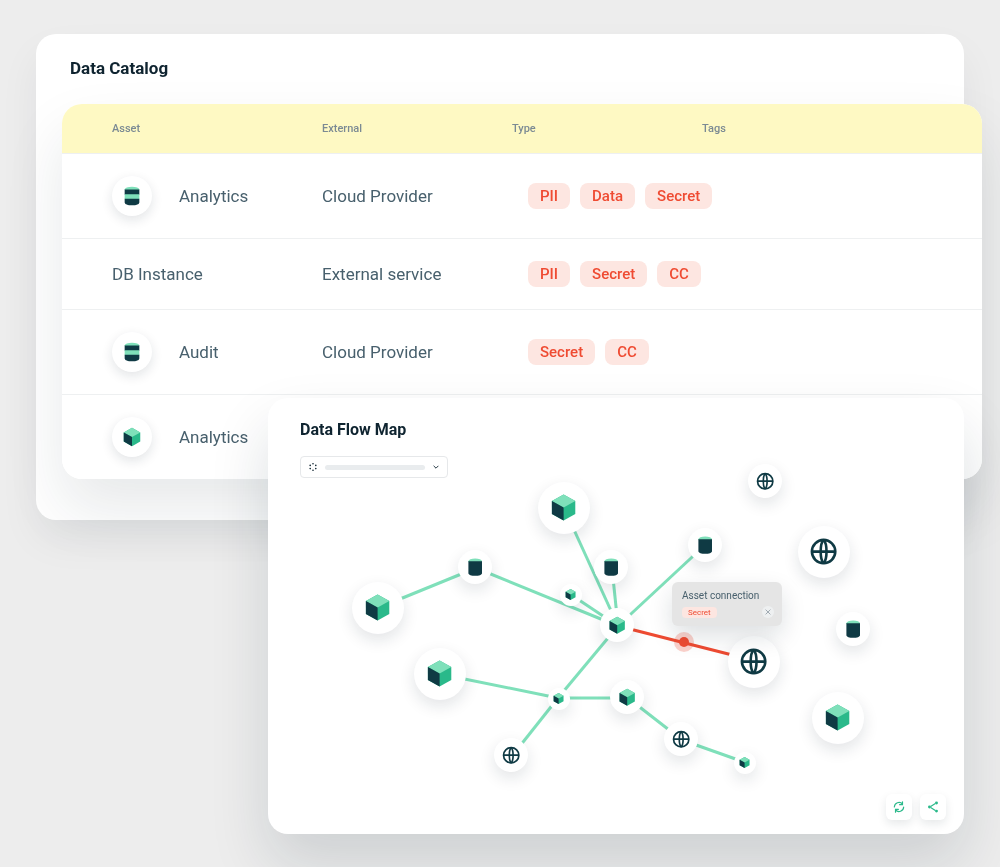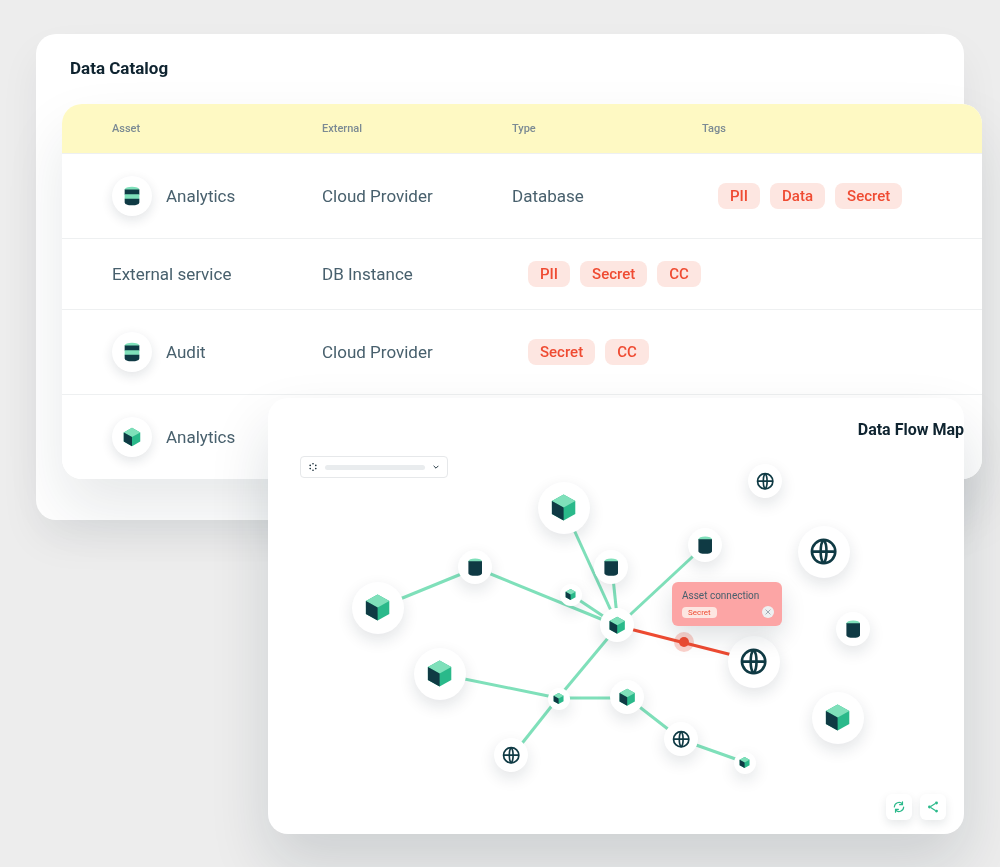--- a/index.html
+++ b/index.html
@@ -53,21 +53,21 @@
     display: grid;
     grid-template-columns: 210px 190px 190px 1fr;
     align-items: center;
     padding: 22px 0 22px 50px;
     border-top: 1px solid #eef0f1;
     background: #fff;
   }
   .asset-cell {
     display: flex;
     align-items: center;
-    gap: 14px;
+    gap: 27px;
     color: #48606d;
     font-size: 17px;
   }
   .icon-badge {
     width: 40px; height: 40px;
     border-radius: 50%;
     background: #fff;
     box-shadow: 0 4px 12px rgba(15,36,48,0.12);
     display: flex; align-items: center; justify-content: center;
   }
@@ -98,21 +98,20 @@
     height: 436px;
     background: #fff;
     border-radius: 20px;
     box-shadow: 0 30px 60px rgba(15,36,48,0.14);
   }
   .flow-title {
     font-size: 16px;
     font-weight: 700;
     color: #0f2430;
     padding: 22px 0 10px 32px;
-    text-align: right;
   }
   .flow-select {
     position: absolute;
     left: 32px; top: 58px;
     width: 148px; height: 22px;
     border: 1px solid #e6e8ea;
     border-radius: 4px;
     background: #fff;
     display: flex;
     align-items: center;
@@ -152,21 +151,21 @@
 
   .edge-svg { position:absolute; inset:0; width:100%; height:100%; }
   .edge { stroke: #7fe0ba; stroke-width: 3; }
   .edge-red { stroke: #ef4b32; stroke-width: 3; }
   .pulse {
     fill: #ef4b32;
   }
 
   .popover {
     position: absolute;
-    background: #fca5a5;
+    background: #e5e5e5;
     border-radius: 6px;
     box-shadow: 0 10px 24px rgba(15,36,48,0.14);
     padding: 8px 10px;
     font-size: 10px;
     color: #48606d;
     display: flex;
     flex-direction: column;
     gap: 6px;
     width: 110px;
   }
@@ -228,31 +227,30 @@
         <svg class="icon-db" viewBox="0 0 24 24">
           <ellipse cx="12" cy="5" rx="8" ry="3.2" fill="#7fe0ba"></ellipse>
           <path d="M4 5v5c0 1.8 3.6 3.2 8 3.2s8-1.4 8-3.2V5" fill="#0f3a44"></path>
           <path d="M4 10v5c0 1.8 3.6 3.2 8 3.2s8-1.4 8-3.2v-5" fill="#7fe0ba"></path>
           <path d="M4 15v4c0 1.8 3.6 3.2 8 3.2s8-1.4 8-3.2v-4" fill="#0f3a44"></path>
         </svg>
       </span>
       <span>Analytics</span>
     </div>
     <div class="catalog-cell">Cloud Provider</div>
-    <div class="catalog-cell">Database</div>
     <div class="tags">
       <span class="tag">PII</span>
       <span class="tag">Data</span>
       <span class="tag">Secret</span>
     </div>
   </div>
 
   <div class="row">
+    <div class="catalog-cell">DB Instance</div>
     <div class="catalog-cell">External service</div>
-    <div class="catalog-cell">DB Instance</div>
     <div class="tags">
       <span class="tag">PII</span>
       <span class="tag">Secret</span>
       <span class="tag">CC</span>
     </div>
   </div>
 
   <div class="row">
     <div class="asset-cell">
       <span class="icon-badge">

